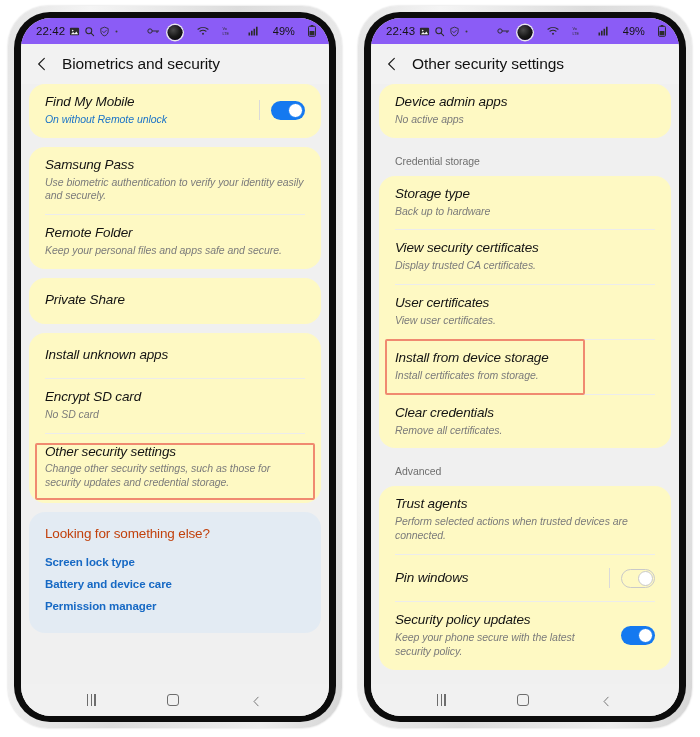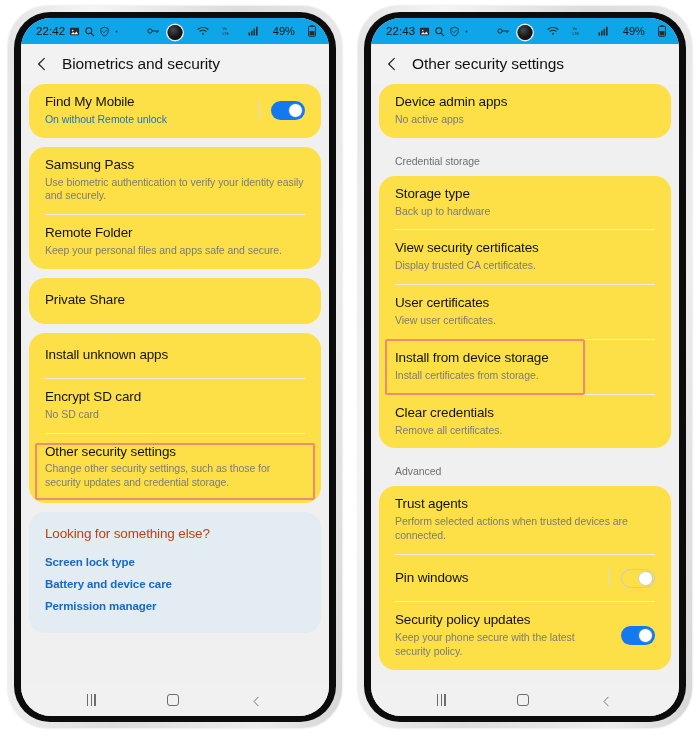--- a/index.html
+++ b/index.html
@@ -43,21 +43,21 @@
     left: 21px; top: 18px;
     width: 308px; height: 698px;
     background: #fafafa;
     border-radius: 30px;
     overflow: hidden;
   }
 
   
   .statusbar {
     height: 26px;
-    background: #0ea5e9;
+    background: #8b5cf6;
     display: flex;
     align-items: center;
     padding: 0 13px 0 15px;
     position: relative;
     font-size: 11px;
     color: #1c1c1c;
     letter-spacing: .1px;
   }
   .sb-left { display: flex; align-items: center; gap: 4px; }
   .sb-clock { font-size: 11.5px; color: #141414; }
@@ -95,24 +95,25 @@
   }
 
   
   .body {
     background: #f0f0f0;
     height: 600px;
     overflow: hidden;
     padding-bottom: 0;
   }
   .card {
-    background: #fde047;
+    background: #fef9c3;
     margin: 0 8px 9px 8px;
     border-radius: 16px;
     overflow: hidden;
+    font-style: italic;
   }
   .card.first { margin-top: 0; }
   .row {
     position: relative;
     padding: 10px 16px 11px 16px;
     display: flex;
     align-items: center;
   }
   .row-text { flex: 1 1 auto; min-width: 0; }
   .row-title {

